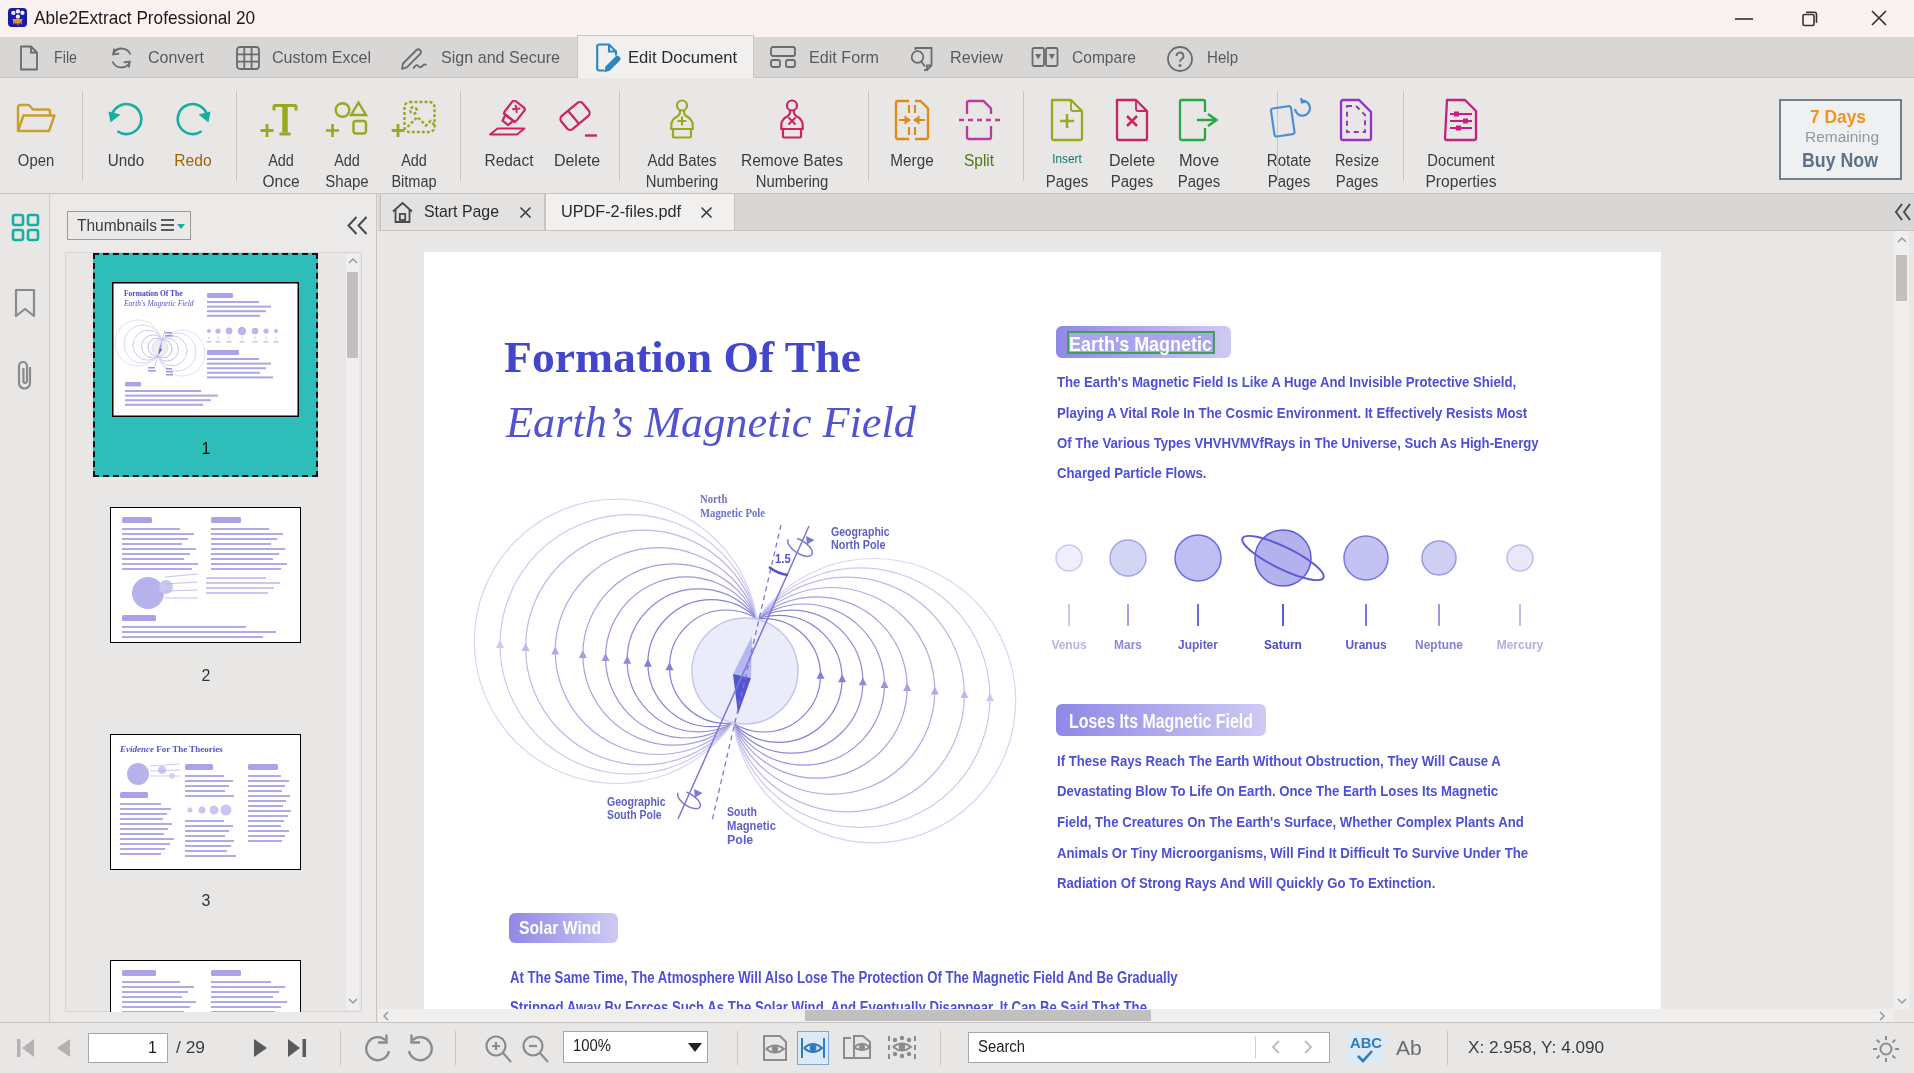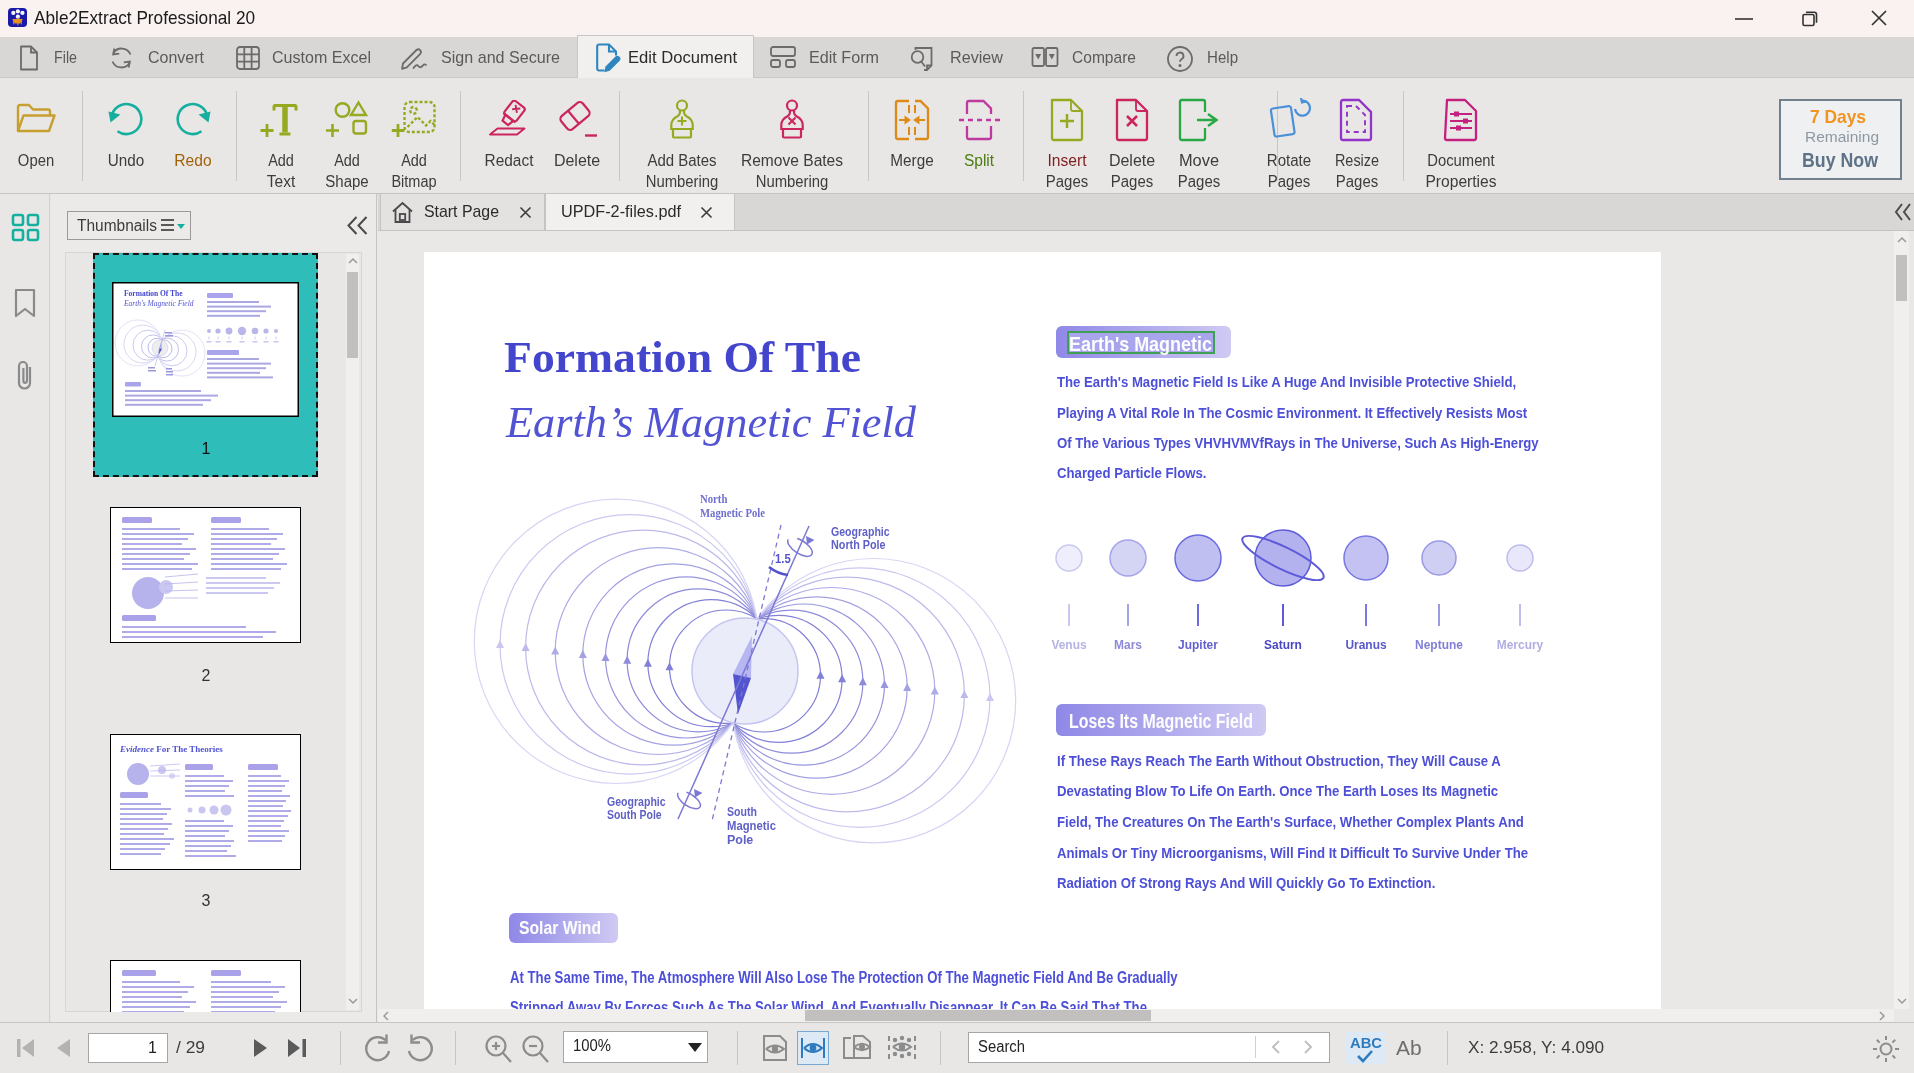--- a/index.html
+++ b/index.html
@@ -116,21 +116,21 @@
         <path d="M35.5 20.5 L37.5 9.5 L25.5 12.5 Z" fill="#16af9f" stroke="none"></path>
       </svg></div>
 <div class="abs" style="left:193px;top:75px;font-size:16px;color:#a16207;line-height:1;white-space:nowrap;transform:translateX(-50%) scaleX(0.975);">Redo</div>
 <div class="abs" style="left:281px;top:22px;transform:translateX(-50%);"><svg width="42" height="40" viewBox="0 0 42 40" fill="none" stroke="#97a821">
         <path d="M13.5 5.5 h23 M14 5.5 v5 M36 5.5 v5" stroke-width="3"></path>
         <path d="M25 5.5 v27" stroke-width="5.5"></path>
         <path d="M19.5 34 h11" stroke-width="3"></path>
         <path d="M7 24 v13 M0.5 30.5 h13" stroke-width="2.8"></path>
       </svg></div>
 <div class="abs" style="left:281px;top:75px;font-size:16px;color:#3c3c3c;line-height:1;white-space:nowrap;transform:translateX(-50%) scaleX(0.903);">Add</div>
-<div class="abs" style="left:281px;top:96px;font-size:16px;color:#3c3c3c;line-height:1;white-space:nowrap;transform:translateX(-50%) scaleX(0.969);">Text</div>
+<div class="abs" style="left:281px;top:96px;font-size:16px;color:#3c3c3c;line-height:1;white-space:nowrap;transform:translateX(-50%) scaleX(0.969);">Once</div>
 <div class="abs" style="left:347px;top:22px;transform:translateX(-50%);"><svg width="45" height="40" viewBox="0 0 45 40" fill="none" stroke="#97a821" stroke-width="2.4">
         <circle cx="18" cy="10" r="6.8"></circle>
         <path d="M34 2.5 L41.5 15 H26.5 Z"></path>
         <rect x="29" y="21" width="12.5" height="12.5" rx="2.5"></rect>
         <path d="M8 24 v13 M1.5 30.5 h13" stroke-width="2.6"></path>
       </svg></div>
 <div class="abs" style="left:347px;top:75px;font-size:16px;color:#3c3c3c;line-height:1;white-space:nowrap;transform:translateX(-50%) scaleX(0.903);">Add</div>
 <div class="abs" style="left:347px;top:96px;font-size:16px;color:#3c3c3c;line-height:1;white-space:nowrap;transform:translateX(-50%) scaleX(0.938);">Shape</div>
 <div class="abs" style="left:414px;top:22px;transform:translateX(-50%);"><svg width="45" height="40" viewBox="0 0 45 40" fill="none" stroke="#97a821" stroke-width="2.4">
         <g stroke-dasharray="3 2">
@@ -188,21 +188,21 @@
 <path d="M35 15 V9.5 L27.5 2 H13 a2 2 0 0 0 -2 2 v11"></path>
 <path d="M11 27 v11 a2 2 0 0 0 2 2 h20 a2 2 0 0 0 2 -2 V27"></path>
 <path d="M3 21 h5 M12 21 h5 M21 21 h5 M30 21 h5 M39 21 h5" stroke-width="2.3"></path>
       </svg></div>
 <div class="abs" style="left:979px;top:75px;font-size:16px;color:#4d7c0f;line-height:1;white-space:nowrap;transform:translateX(-50%) scaleX(0.971);">Split</div>
 <div class="abs" style="left:1067px;top:20px;transform:translateX(-50%);"><svg width="40" height="44" viewBox="0 0 40 44" fill="none" stroke="#97a821" stroke-width="2.3">
 <path d="M5 2 h19 l11 11 v27 a2 2 0 0 1 -2 2 H7 a2 2 0 0 1 -2 -2 Z" stroke-linejoin="round"></path>
         <path d="M24 2 v9 a2 2 0 0 0 2 2 h9" stroke-width="1.8"></path>
         <path d="M20 16 v14 M13 23 h14" stroke-width="2.5"></path>
       </svg></div>
-<div class="abs" style="left:1067px;top:75px;font-size:16px;color:#7f1d1d;line-height:1;white-space:nowrap;transform:translateX(-50%) scaleX(0.977);">Insert</div>
+<div class="abs" style="left:1067px;top:75px;font-size:12px;color:#0f766e;line-height:1;white-space:nowrap;transform:translateX(-50%) scaleX(0.977);">Insert</div>
 <div class="abs" style="left:1067px;top:96px;font-size:16px;color:#3c3c3c;line-height:1;white-space:nowrap;transform:translateX(-50%) scaleX(0.936);">Pages</div>
 <div class="abs" style="left:1132px;top:20px;transform:translateX(-50%);"><svg width="40" height="44" viewBox="0 0 40 44" fill="none" stroke="#cc245e" stroke-width="2.3">
 <path d="M5 2 h19 l11 11 v27 a2 2 0 0 1 -2 2 H7 a2 2 0 0 1 -2 -2 Z" stroke-linejoin="round"></path>
         <path d="M24 2 v9 a2 2 0 0 0 2 2 h9" stroke-width="1.8"></path>
         <path d="M15 18 l10 10 M25 18 l-10 10" stroke-width="2.5"></path>
       </svg></div>
 <div class="abs" style="left:1132px;top:75px;font-size:16px;color:#3c3c3c;line-height:1;white-space:nowrap;transform:translateX(-50%) scaleX(1.000);">Delete</div>
 <div class="abs" style="left:1132px;top:96px;font-size:16px;color:#3c3c3c;line-height:1;white-space:nowrap;transform:translateX(-50%) scaleX(0.936);">Pages</div>
 <div class="abs" style="left:1199px;top:20px;transform:translateX(-50%);"><svg width="48" height="44" viewBox="0 0 48 44" fill="none" stroke="#27a844" stroke-width="2.3">
 <path d="M30 14 V4 a2 2 0 0 0 -2 -2 H7 a2 2 0 0 0 -2 2 v36 a2 2 0 0 0 2 2 h21 a2 2 0 0 0 2 -2 v-10"></path>

